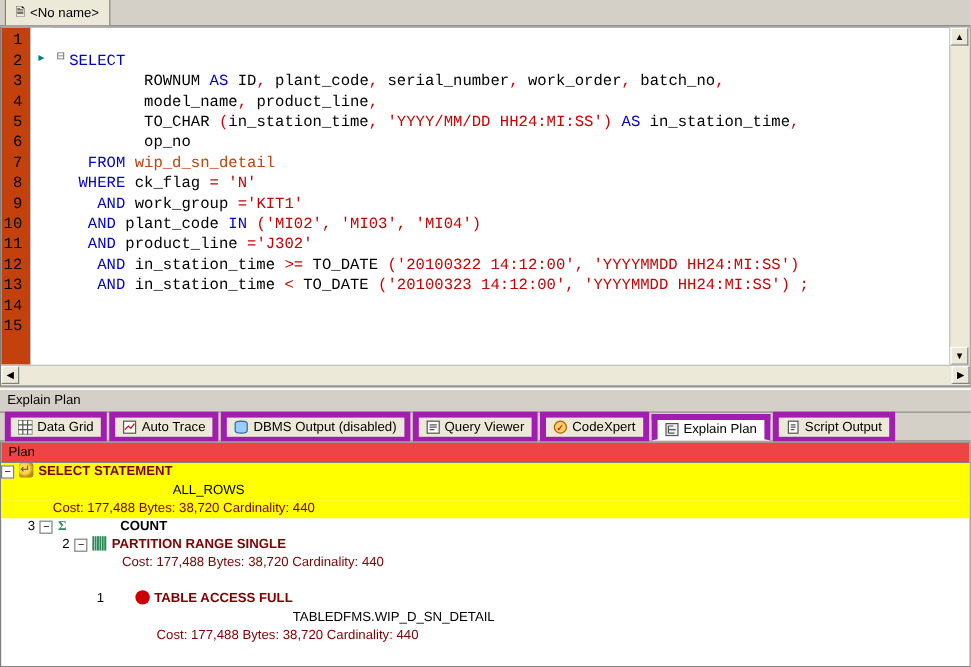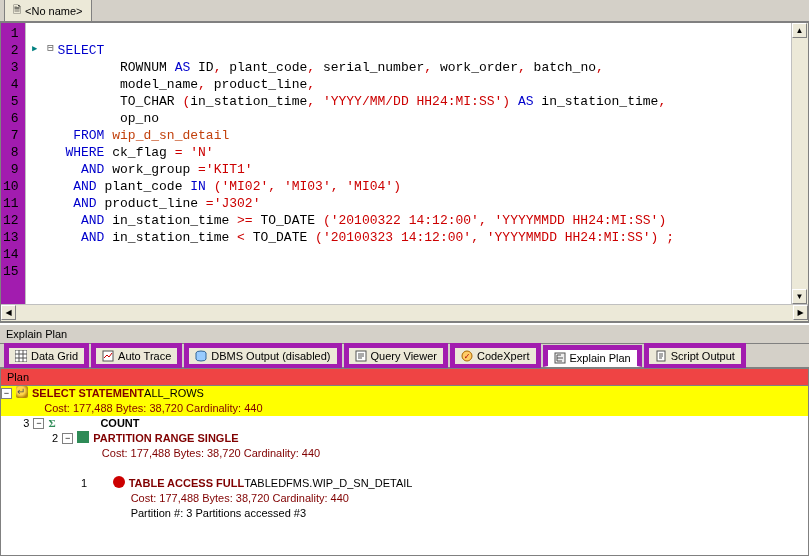--- a/index.html
+++ b/index.html
@@ -40,21 +40,21 @@
     background: #fff;
     border: 1px solid #808080;
     height: 300px;
   }
   .editor-body {
     display: flex;
     flex: 1;
     overflow: hidden;
   }
   .gutter {
-    background: #a21caf;
+    background: #c2410c;
     border-right: 1px solid #c0c0c0;
     color: #000;
     font-family: "Courier New", monospace;
     font-size: 13px;
     text-align: right;
     padding: 2px 6px 2px 2px;
     min-width: 22px;
     white-space: pre;
     line-height: 17px;
   }
@@ -174,21 +174,21 @@
     font-size: 12px;
   }
   .rownum { color:#000; width: 14px; text-align:right; display:inline-block; margin-right:4px;}
   .nodeicon { display:inline-block; width:12px; height:12px; margin-right:4px; vertical-align:middle;}
   .icon-arrow { background: radial-gradient(circle at 40% 40%, #ffd54a 40%, #b8860b 70%); border-radius: 2px; position:relative;}
   .icon-arrow:after{content:"↵"; position:absolute; left:1px; top:-2px; font-size:10px; color:#555;}
   .icon-sigma { font-family: serif; font-weight:bold; color:#2e8b57;}
   .icon-bars { background: linear-gradient(to right, #2e8b57 2px, transparent 2px) 0 0/4px 100%, linear-gradient(to right, #2e8b57 2px, transparent 2px) 2px 0/4px 100%; }
   .icon-stop { background: #c00; border-radius:50%; }
   .op-main { font-weight:bold; color:#800000;}
-  .op-sub  { color:#000;}
+  .op-sub  { color:#000;margin-top:16px;}
   .op-gray { color:#000;margin-left:36px;}
   .detail  { color:#800000;}
   .sep { border:0; border-top:1px solid #808080; border-bottom:1px solid #fff; margin:0;}
 </style>
 </head>
 <body>
 
 <div class="tab-strip">
   <div class="file-tab">
     <span class="icon">🗎</span>

